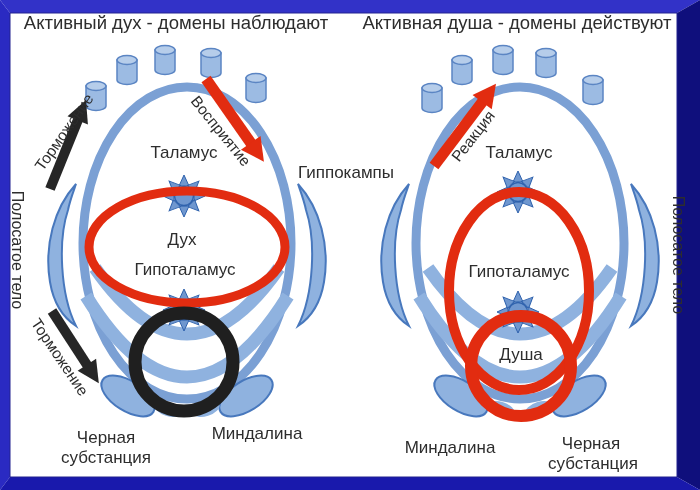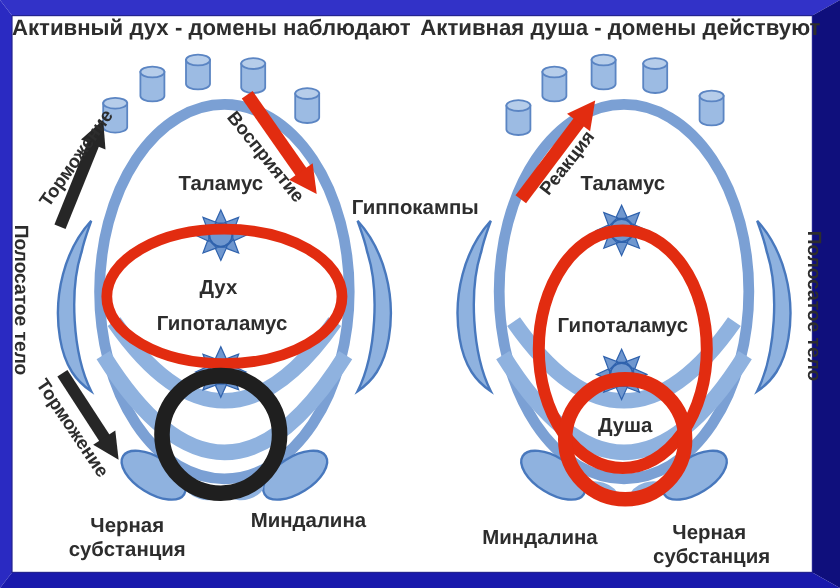--- a/index.html
+++ b/index.html
@@ -1,16 +1,16 @@
 <!DOCTYPE html>
 <html><head>
 <meta charset="utf-8">
 <style>
   html,body{margin:0;padding:0;background:#fff;}
-  .stage{width:700px;height:490px;position:relative;font-family:"Liberation Sans",sans-serif;font-weight:bold;}
+  .stage{width:700px;height:490px;position:relative;font-family:"Liberation Sans",sans-serif;}
   svg{display:block;}
   text{fill:#2d2d2d;font-family:"Liberation Sans",sans-serif;}
   .title-text{font-size:18.5px;}
   .label-text{font-size:17px;}
   .arrow-text{font-size:15.5px;}
   .side-text{font-size:16px;}
 </style>
 </head>
 <body>
 

